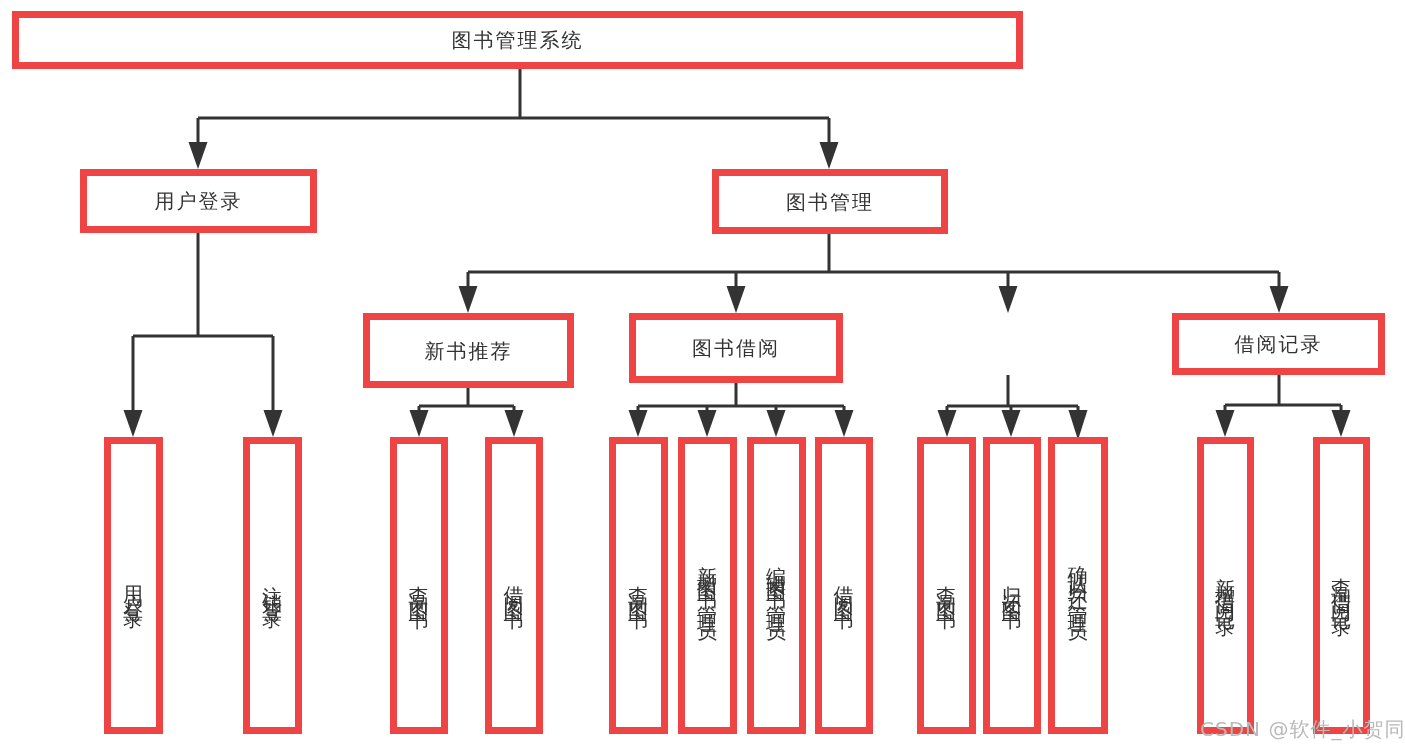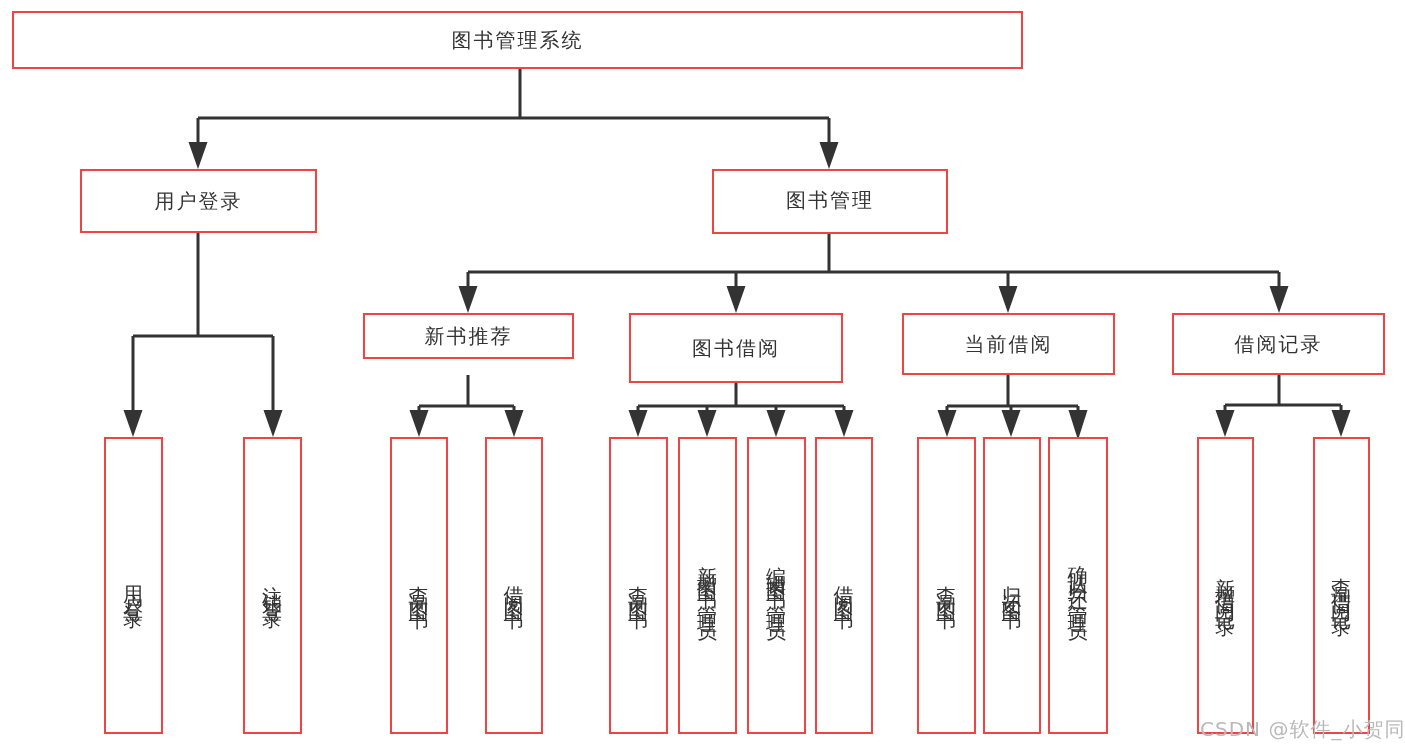--- a/index.html
+++ b/index.html
@@ -9,42 +9,42 @@
     width: 1405px;
     height: 747px;
     background: #ffffff;
     font-family: "DejaVu Sans", "Liberation Sans", sans-serif;
     overflow: hidden;
   }
   svg.wires { position: absolute; left: 0; top: 0; width: 1405px; height: 747px; }
   .node {
     position: absolute;
     background: #ffffff;
-    border: 2px solid #ef4444;
+    border: 7px solid #ef4444;
     color: #333333;
     display: flex;
     align-items: center;
     justify-content: center;
     font-size: 20px;
     letter-spacing: 2px;
     line-height: 1;
     z-index: 2;
   }
   .node .lbl { white-space: nowrap; }
   .node.v .lbl {
     writing-mode: vertical-rl;
     text-orientation: mixed;
     letter-spacing: 8px;
     white-space: normal;
   }
   
   .n-root          { left: 12px;   top: 11px;  width: 1011px; height: 58px; }
   .n-user-login    { left: 80px;   top: 169px; width: 237px;  height: 64px; }
-  .n-book-mgmt     { left: 712px;  top: 169px; width: 236px;  height: 65px; font-family: Liberation Mono, monospace; }
-  .n-new-book      { left: 363px;  top: 313px; width: 211px;  height: 46px; }
+  .n-book-mgmt     { left: 712px;  top: 169px; width: 236px;  height: 65px; }
+  .n-new-book      { left: 363px;  top: 313px; width: 211px;  height: 75px; }
   .n-book-borrow   { left: 629px;  top: 313px; width: 214px;  height: 70px; }
   .n-current       { left: 902px;  top: 313px; width: 213px;  height: 62px; }
   .n-records       { left: 1172px; top: 313px; width: 213px;  height: 62px; }
   .leaf            { top: 437px; height: 297px; }
   .n-a1 { left: 104px;  width: 59px; }
   .n-a2 { left: 243px;  width: 59px; }
   .n-b1 { left: 390px;  width: 58px; }
   .n-b2 { left: 485px;  width: 58px; }
   .n-c1 { left: 609px;  width: 59px; }
   .n-c2 { left: 678px;  width: 59px; }
@@ -121,23 +121,20 @@
   <div class="node n-book-mgmt">
     <span class="lbl">图书管理</span>
   </div>
 
   <div class="node n-new-book">
     <span class="lbl">新书推荐</span>
   </div>
   <div class="node n-book-borrow">
     <span class="lbl">图书借阅</span>
   </div>
-  <div class="node n-current">
-    <span class="lbl">当前借阅</span>
-  </div>
   <div class="node n-records">
     <span class="lbl">借阅记录</span>
   </div>
 
   <div class="node v leaf n-a1">
     <span class="lbl">用户登录</span>
   </div>
   <div class="node v leaf n-a2">
     <span class="lbl">注销登录</span>
   </div>

